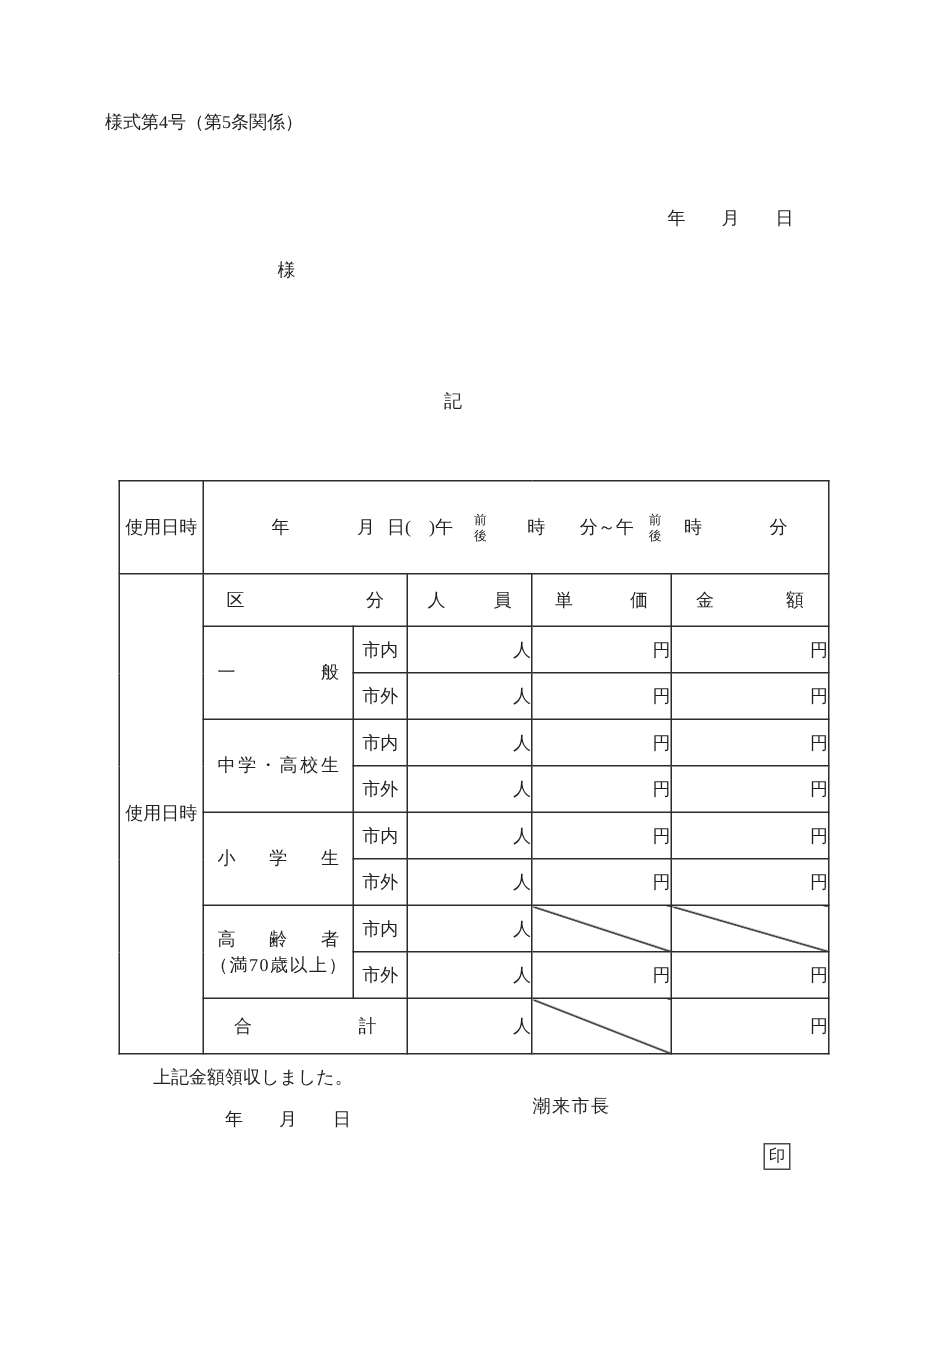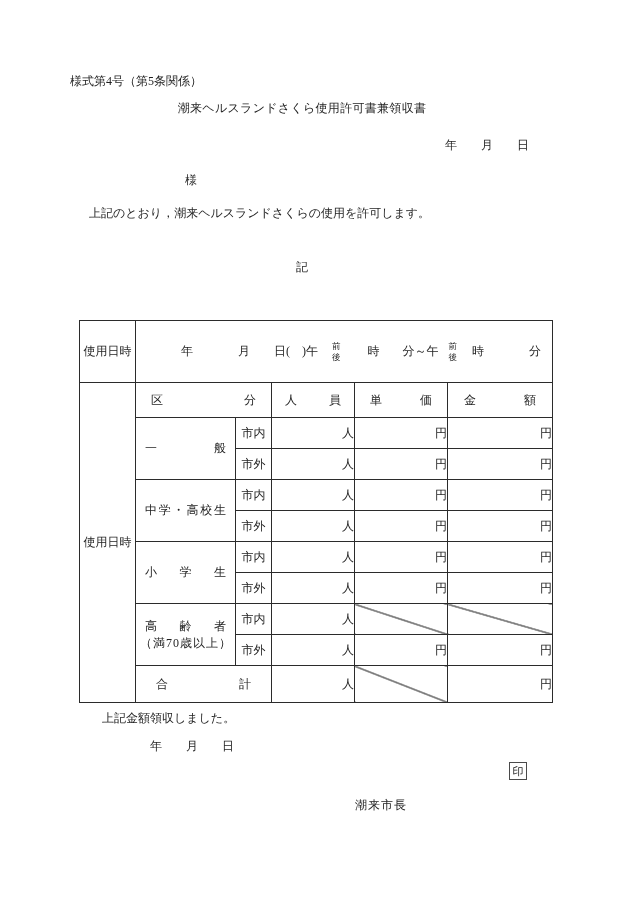--- a/index.html
+++ b/index.html
@@ -63,59 +63,57 @@
   .dtrow { display:flex; align-items:center; height:100%; white-space:nowrap; }
   .dtrow > span { flex:0 0 auto; }
   .stack {
     display:inline-flex; flex-direction:column;
     font-size:8.5px; line-height:1.2; text-align:center;
   }
 
   
   .receipt   { left:102px;  top:710px; }
   .rcpt-date { left:150px; top:738px; }
-  .mayor     { left:355px; top:797px; letter-spacing:1px; }
+  .mayor     { left:355px; top:729px; letter-spacing:1px; }
   .seal {
     left:509px; top:762px;
     width:18px; height:18px;
     border:1px solid #4a4a4a;
     text-align:center; line-height:17px;
     font-size:11px;
   }
 </style>
 </head>
 <body>
 
 <div class="page">
 
   <div class="abs form-no">様式第4号（第5条関係）</div>
-  <div class="abs center doc-title">潮来ヘルスランドさくら使用許可書兼領収書</div>
   <div class="abs issue-date">年　　月　　日</div>
   <div class="abs recipient">様</div>
-  <div class="abs statement">上記のとおり，潮来ヘルスランドさくらの使用を許可します。</div>
   <div class="abs center record-mk">記</div>
 
   <table class="fee">
     <colgroup>
       <col style="width:56px">
         <col style="width:100px">
         <col style="width:36px">
       <col style="width:83px">
         <col style="width:93px">
         <col style="width:105px">
     </colgroup>
 
     <tbody>
         <tr style="height:62px">
       <td class="c">使用日時</td>
       <td colspan="5">
         <div class="dtrow">
           <span style="margin-left:45px">年</span>
           <span style="margin-left:45px">月</span>
-          <span style="margin-left:24px">日(　)午</span>
+          <span style="margin-left:8px">日(　)午</span>
           <span class="stack" style="margin-left:14px">
             <span>前</span>
             <span>後</span>
           </span>
           <span style="margin-left:27px">時</span>
           <span style="margin-left:23px">分～午</span>
           <span class="stack" style="margin-left:10px">
             <span>前</span>
             <span>後</span>
           </span>

